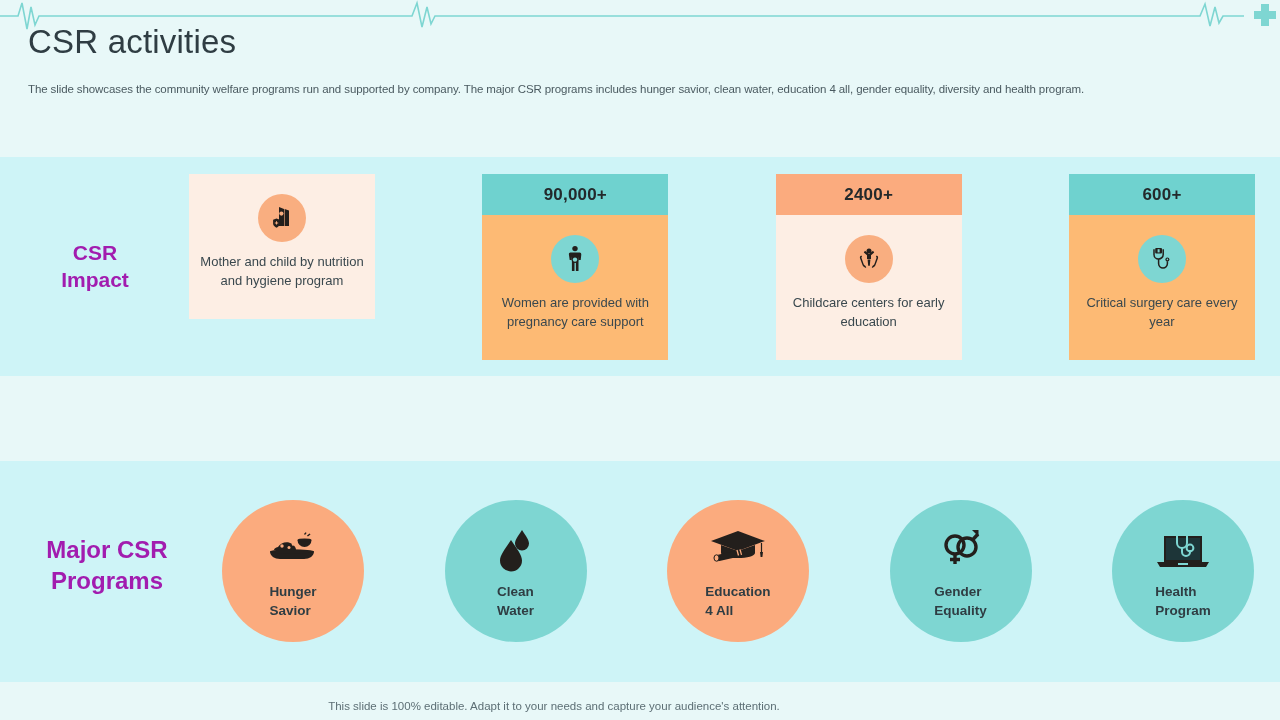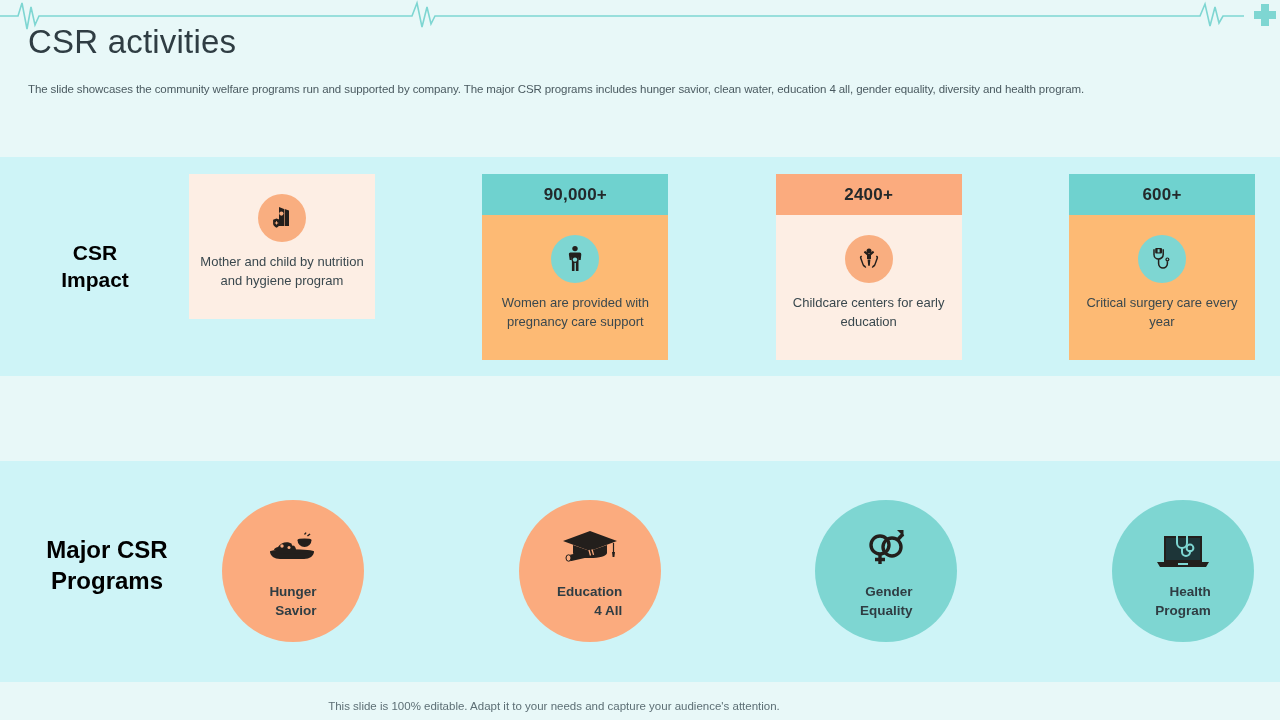--- a/index.html
+++ b/index.html
@@ -55,21 +55,21 @@
     width: 1280px;
     background: #cef4f7;
   }
   .band-impact  { top: 157px; height: 219px; }
   .band-programs{ top: 461px; height: 221px; }
 
   
   .section-label {
     position: absolute;
     font-weight: bold;
-    color: #000000;
+    color: #a21caf;
     text-align: center;
     line-height: 1.28;
   }
   .label-impact {
     left: 20px; top: 240px;
     width: 150px;
     font-size: 21px;
   }
   .label-programs {
     left: 12px; top: 535px;
@@ -159,21 +159,21 @@
     display: flex;
     align-items: center;
     justify-content: center;
   }
   .program-icon svg { display: block; }
   .program-label {
     margin-top: 6px;
     font-size: 13.5px;
     font-weight: bold;
     color: #2f3d43;
-    text-align: right;
+    text-align: left;
     line-height: 19px;
   }
 
   
   .footer-note {
     position: absolute;
     left: 0; top: 700px;
     width: 1108px;
     text-align: center;
     font-size: 11.5px;
@@ -293,20 +293,32 @@
         <path d="M4 20.5 h44 c0 4.5 -4.5 7.5 -10 7.5 H14 c-5.5 0 -10 -3 -10 -7.5 z"></path>
         <ellipse cx="26" cy="20.5" rx="22" ry="2.2"></ellipse>
       </svg>
     </div>
     <div class="program-label">
       <div>Hunger</div>
       <div>Savior</div>
     </div>
   </div>
 
+  <div class="program-circle c-teal">
+    <div class="program-icon">
+      <svg width="44" height="46" viewBox="0 0 44 46" fill="#231f1c" aria-hidden="true">
+        <path d="M28 2 c-4 6 -7 10 -7 13.5 a7 7 0 0 0 14 0 C35 12 32 8 28 2 z"></path>
+        <path d="M17 12 c-6 9 -11 15 -11 20.5 A11 11 0 0 0 28 32.5 C28 27 23 21 17 12 z"></path>
+      </svg>
+    </div>
+    <div class="program-label">
+      <div>Clean</div>
+      <div>Water</div>
+    </div>
+  </div>
 
   <div class="program-circle c-orange">
     <div class="program-icon">
       <svg width="58" height="44" viewBox="0 0 58 44" fill="#231f1c" aria-hidden="true">
         <path d="M29 2 L56 12 L29 22 L2 12 z"></path>
         <path d="M12 16 v8 c0 3 8 5 17 5 s17 -2 17 -5 v-8 l-17 6 z"></path>
         <path d="M52.5 14 v9" stroke="#231f1c" stroke-width="1.2"></path>
         <path d="M51 23 h3 l-0.6 5 h-1.8 z"></path>
         <path d="M8 26 l22 -5 l2.5 6 l-22 5 c-3 0.6 -5 -0.6 -5.5 -2.6 C4.5 27.4 5.5 26.5 8 26 z"></path>
         <ellipse cx="7.5" cy="29" rx="2.5" ry="3.2" fill="#fbab7e" stroke="#231f1c" stroke-width="1"></ellipse>

